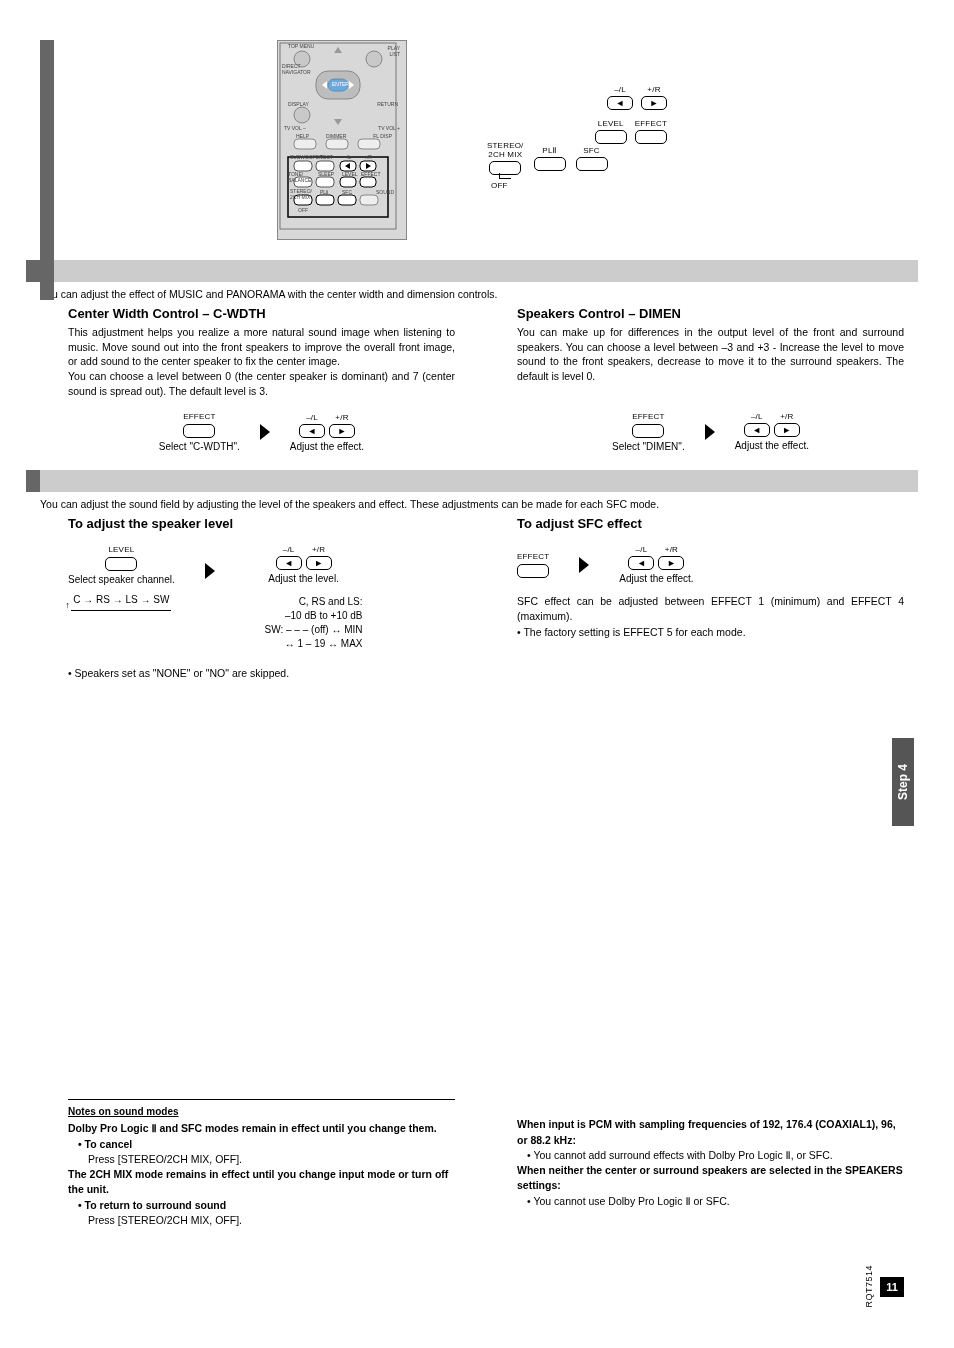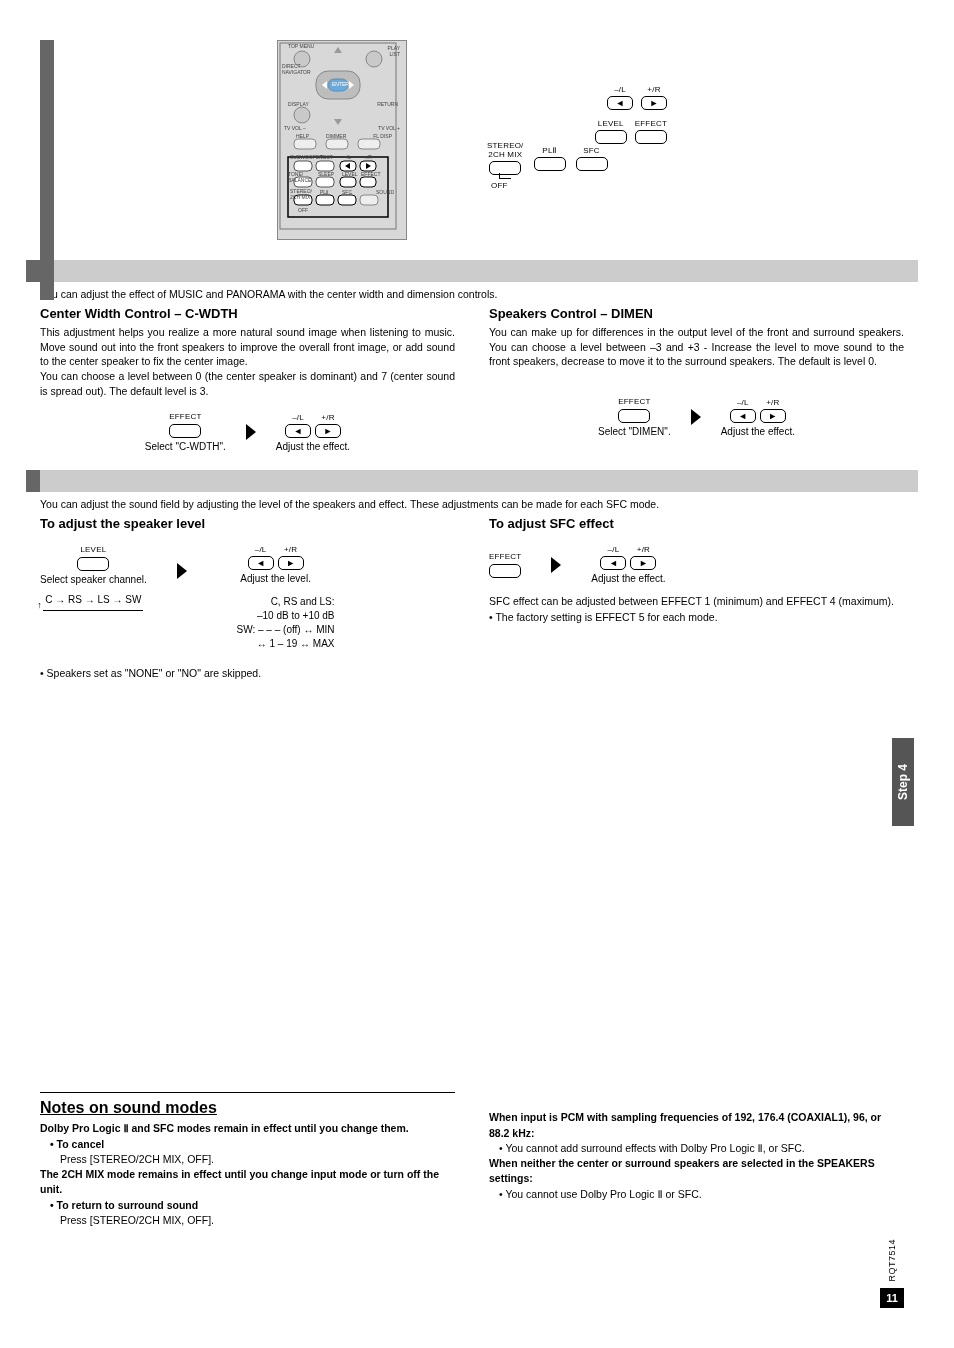--- a/index.html
+++ b/index.html
@@ -11,21 +11,21 @@
   .remote-full { width: 130px; height: 200px; background: #d8d8d8; border:1px solid #888; position: relative; font-size:5px; color:#444; }
   .remote-small { position: relative; width: 180px; height: 110px; }
   .rf-col { display:flex; flex-direction:column; align-items:center; gap:2px; }
 
   
   .gray-bar { height: 22px; background: #ccc; margin: 0 -14px 6px -14px; border-left: 14px solid #666; }
   .vert-bar { position:absolute; left:40px; top:40px; width:14px; height:260px; background:#666; }
 
   .section-intro { font-size: 10.5px; margin: 4px 0 6px; }
   .two-col { display: flex; gap: 34px; }
-  .col { flex: 1; }
+  .col { flex: 1; margin-left: 28px; }
   .h-inline { font-weight: bold; font-size: 13px; margin-bottom: 4px; }
   .body-text { font-size: 10.5px; line-height: 1.4; text-align: justify; }
 
   .steps-row { display: flex; align-items: center; justify-content: center; gap: 20px; margin-top: 14px; }
   .step-block { display:flex; flex-direction:column; align-items:center; gap:3px; font-size:10px; }
   .arrow-right { width:0; height:0; border-top:8px solid transparent; border-bottom:8px solid transparent; border-left:10px solid #000; }
   .btn-oval { border:1.2px solid #000; border-radius:5px; width:32px; height:14px; background:#fff; }
   .btn-arrow-pill { border:1.2px solid #000; border-radius:5px; width:26px; height:14px; background:#fff; display:flex; align-items:center; justify-content:center; font-size:9px; }
   .pair { display:flex; gap:4px; }
   .small-cap { font-size:8px; letter-spacing:0.2px; }
@@ -35,29 +35,29 @@
   .under-arrow:before { content:"↑"; position:absolute; left:-6px; top:-10px; font-size:9px; }
 
   .bullet { padding-left:10px; text-indent:-10px; font-size:10.5px; margin-top:16px; }
   .bullet:before { content:"• "; }
 
   
   .side-tab { position:absolute; right:40px; top:738px; width:22px; height:88px; background:#555; color:#fff; display:flex; align-items:center; justify-content:center; }
   .side-tab span { writing-mode:vertical-rl; transform:rotate(180deg); font-weight:bold; font-size:12px; }
 
   
-  .footer { position:absolute; bottom:40px; right:50px; display:flex; flex-direction:column; align-items:center; gap:6px; }
+  .footer { position:absolute; bottom:40px; right:50px; display:flex; flex-direction:row; align-items:center; gap:6px; }
   .doc-id { writing-mode:vertical-rl; transform:rotate(180deg); font-size:9px; letter-spacing:0.5px; }
   .page-num-box { width:24px; height:20px; background:#000; color:#fff; display:flex; align-items:center; justify-content:center; font-size:11px; font-weight:bold; }
 
   
   .notes-section { position:absolute; bottom:120px; left:40px; right:50px; display:flex; gap:34px; }
   .notes-section .col { flex:1; }
   .notes-hline { border-top:1px solid #000; margin-bottom:6px; }
-  .notes-title { font-weight:bold; font-size:16px; text-decoration:underline; margin-bottom:4px; }
+  .notes-title { font-weight:bold; font-size:10px; text-decoration:underline; margin-bottom:4px; }
   .notes-body { font-size:10.5px; line-height:1.45; }
   .indent1 { margin-left:10px; }
   .indent2 { margin-left:20px; }
   .bold { font-weight:bold; }
   .roman2 { font-family: serif; }
   svg.tiny { width:120px; height:190px; }
 </style>
 </head>
 <body>
 

